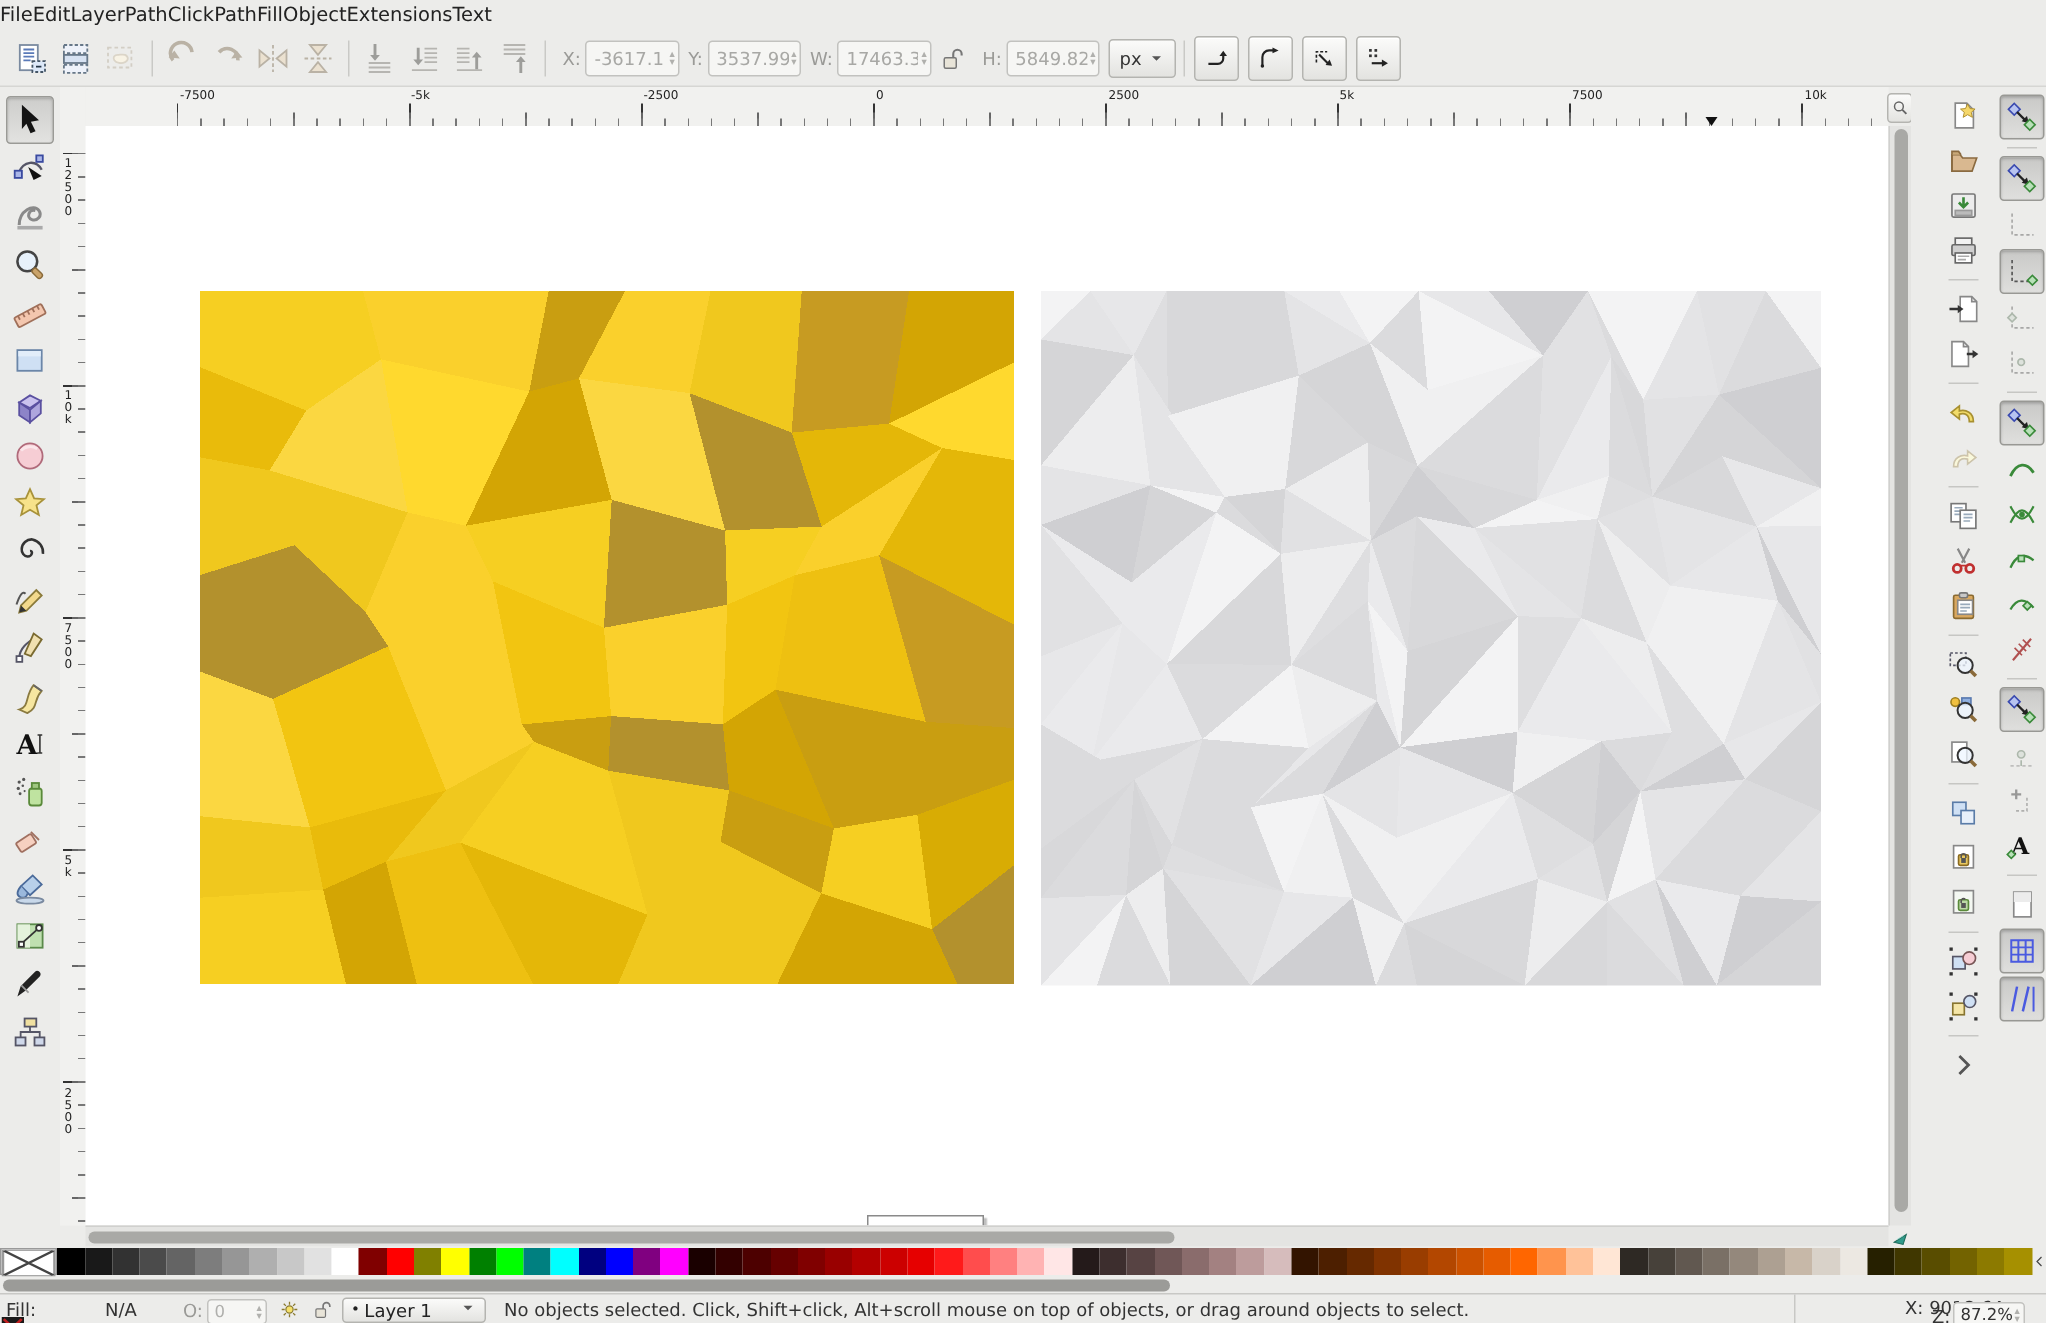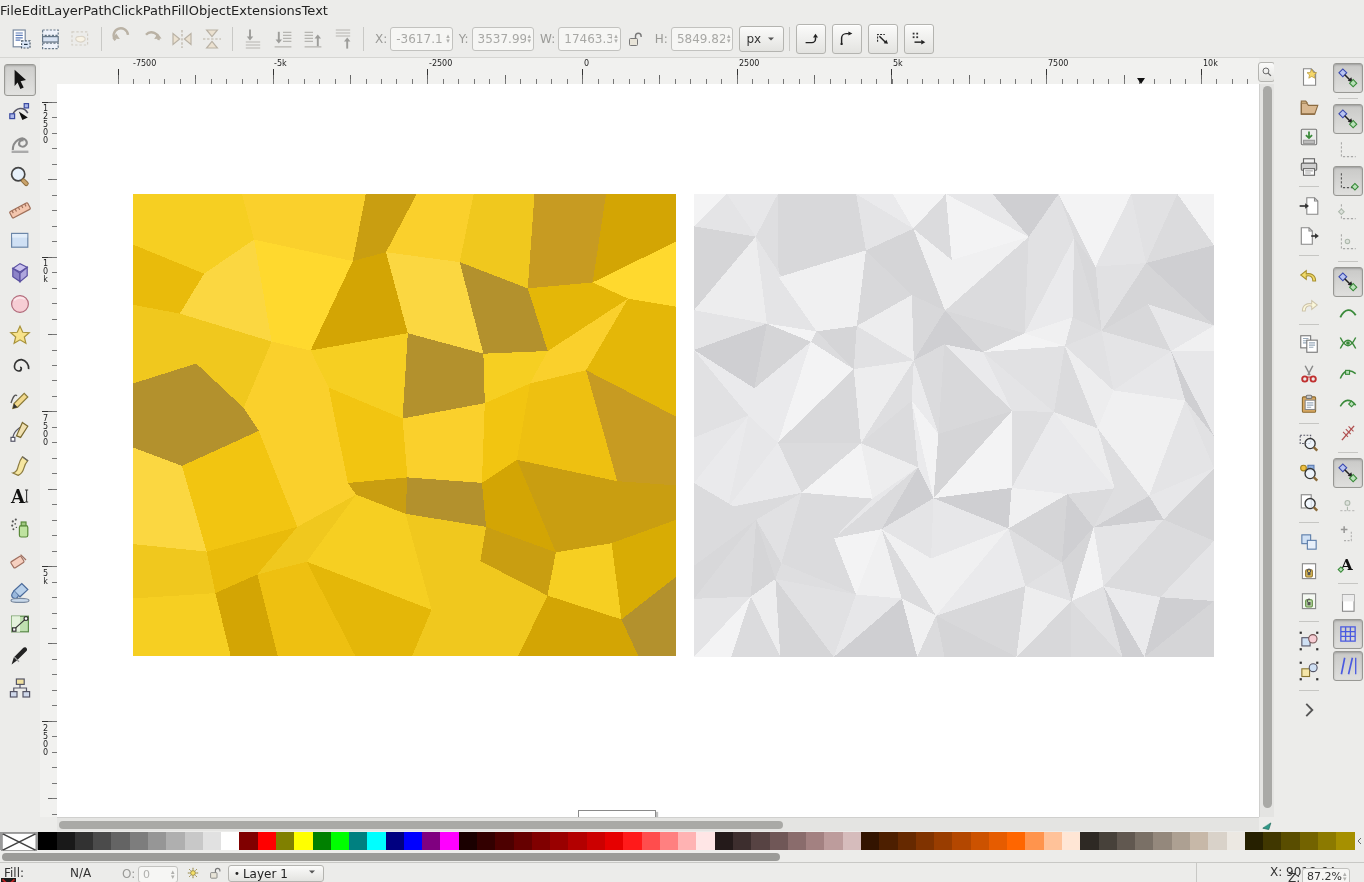--- a/index.html
+++ b/index.html
@@ -480,21 +480,21 @@
             <rect x="2" y="13" width="5.5" height="4.5" fill="#cfd8ea" stroke="#556"></rect>
             <rect x="12.5" y="13" width="5.5" height="4.5" fill="#cfd8ea" stroke="#556"></rect>
             <path d="M10 7v3M10 10H4.8v3M10 10h5.4v3" fill="none" stroke="#556"></path>
           </svg>
         </span>
       </div>
     </div>
 
   <div id="corner"></div>
   <div id="hruler">
-      <span class="hlab" style="left: 76px;">-7500</span>
+      <span class="hlab" style="left: 63px;">-7500</span>
       <span class="hlab" style="left: 217px;">-5k</span>
       <span class="hlab" style="left: 372px;">-2500</span>
       <span class="hlab" style="left: 527px;">0</span>
       <span class="hlab" style="left: 682px;">2500</span>
       <span class="hlab" style="left: 836px;">5k</span>
       <span class="hlab" style="left: 991px;">7500</span>
       <span class="hlab" style="left: 1146px;">10k</span>
       <div id="rmarker" style="left: 1080px;"></div>
     </div>
   <div id="vruler">
@@ -1235,20 +1235,21 @@
           <path d="M10.5 9.5V7a2.8 2.8 0 015.6 0v1" fill="none" stroke="#777" stroke-width="1.4"></path>
         </svg>
       </span>
     <div id="layercombo">
       <span class="bullet">•</span>
       <span class="cname">Layer 1</span>
       <span id="ic-combocaret"><svg width="12" height="12" viewBox="0 0 20 20" xmlns="http://www.w3.org/2000/svg">
             <path d="M5 7.5l5 5 5-5z" fill="#555"></path>
           </svg></span>
     </div>
+    <span id="statusmsg">No objects selected. Click, Shift+click, Alt+scroll mouse on top of objects, or drag around objects to select.</span>
     <span id="coords"></span>
     <span id="coordx"><span>X:</span> <span>9018.64</span></span>
     <span id="zoomlbl">Z:</span>
     <span class="sspin" id="zoomspin">
       <span class="val">87.2%</span>
       <span class="arrows">
           <span>▴</span>
           <span>▾</span>
         </span>
     </span>

